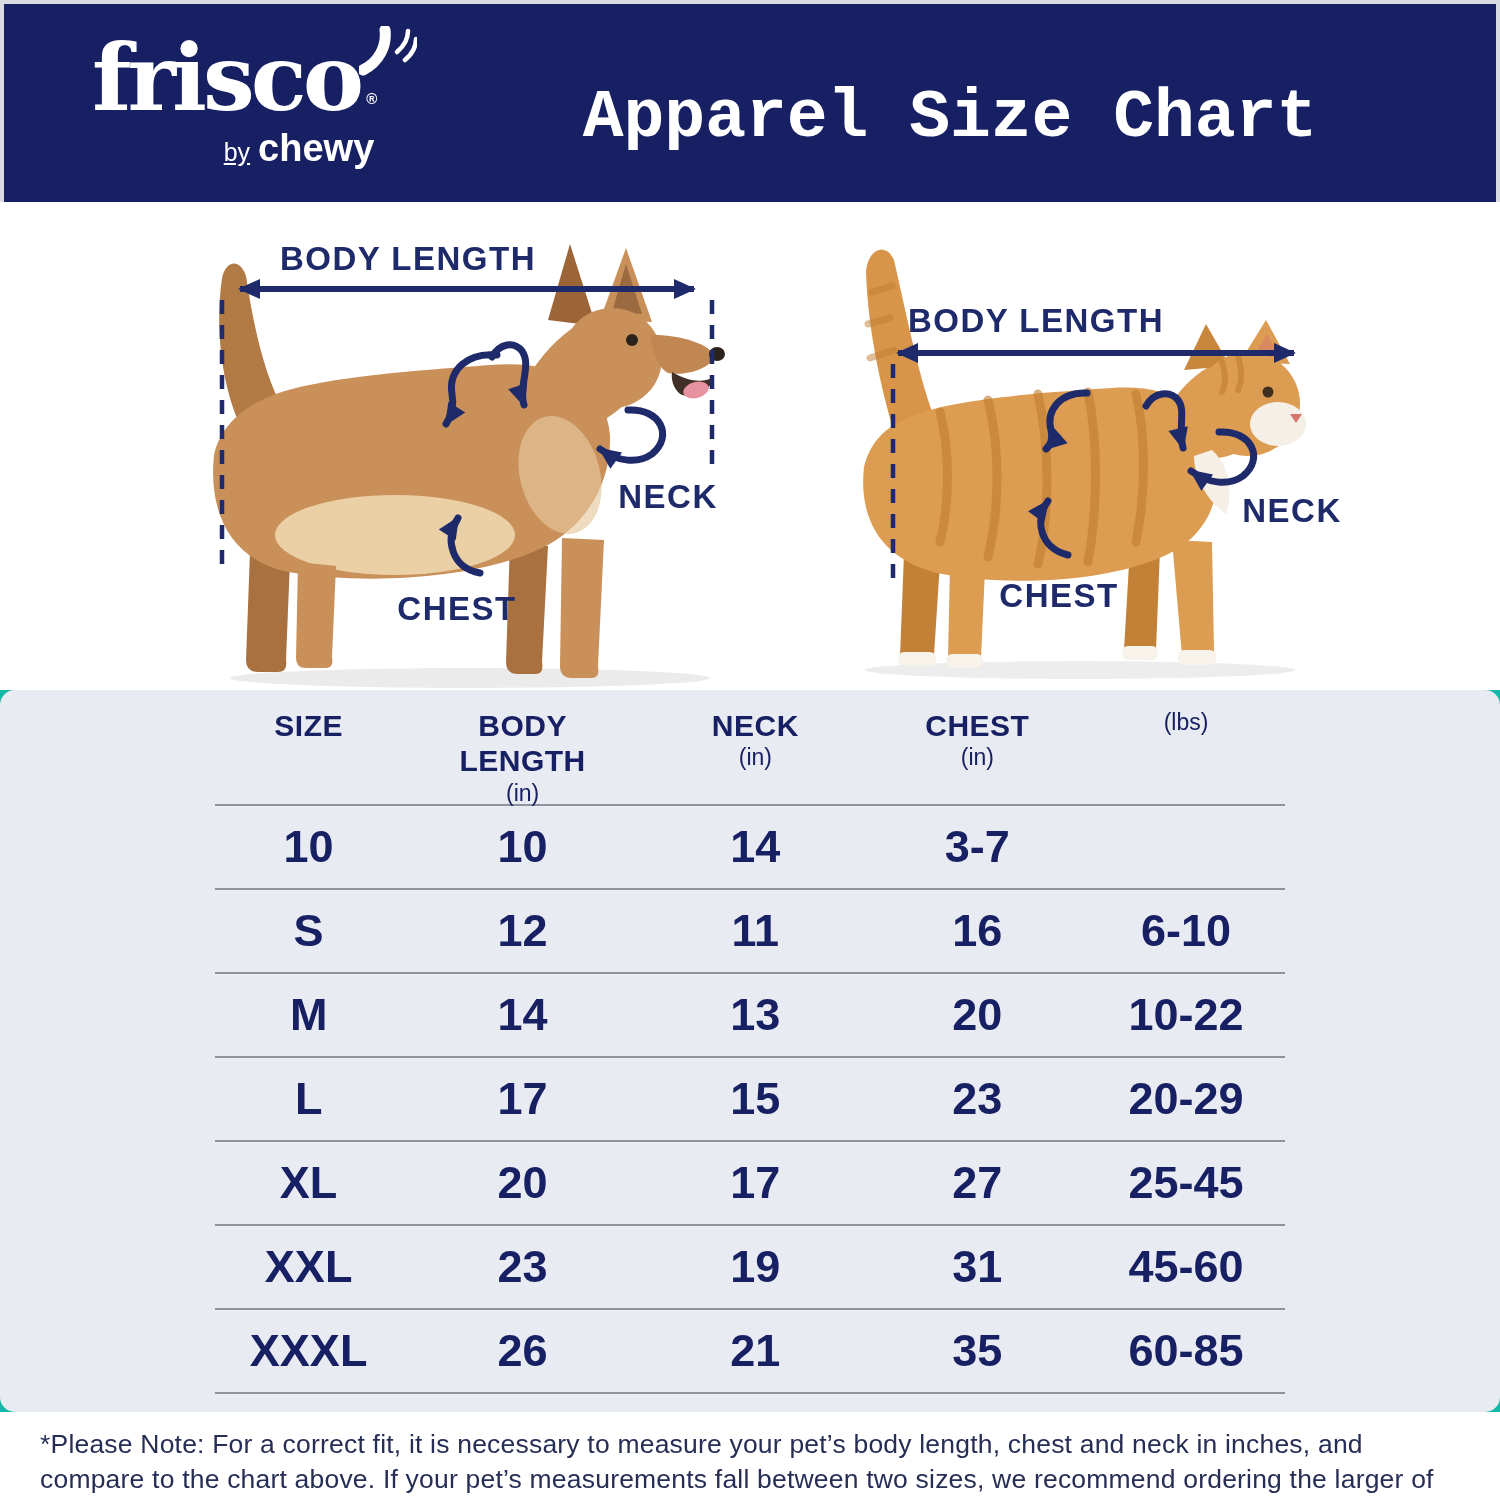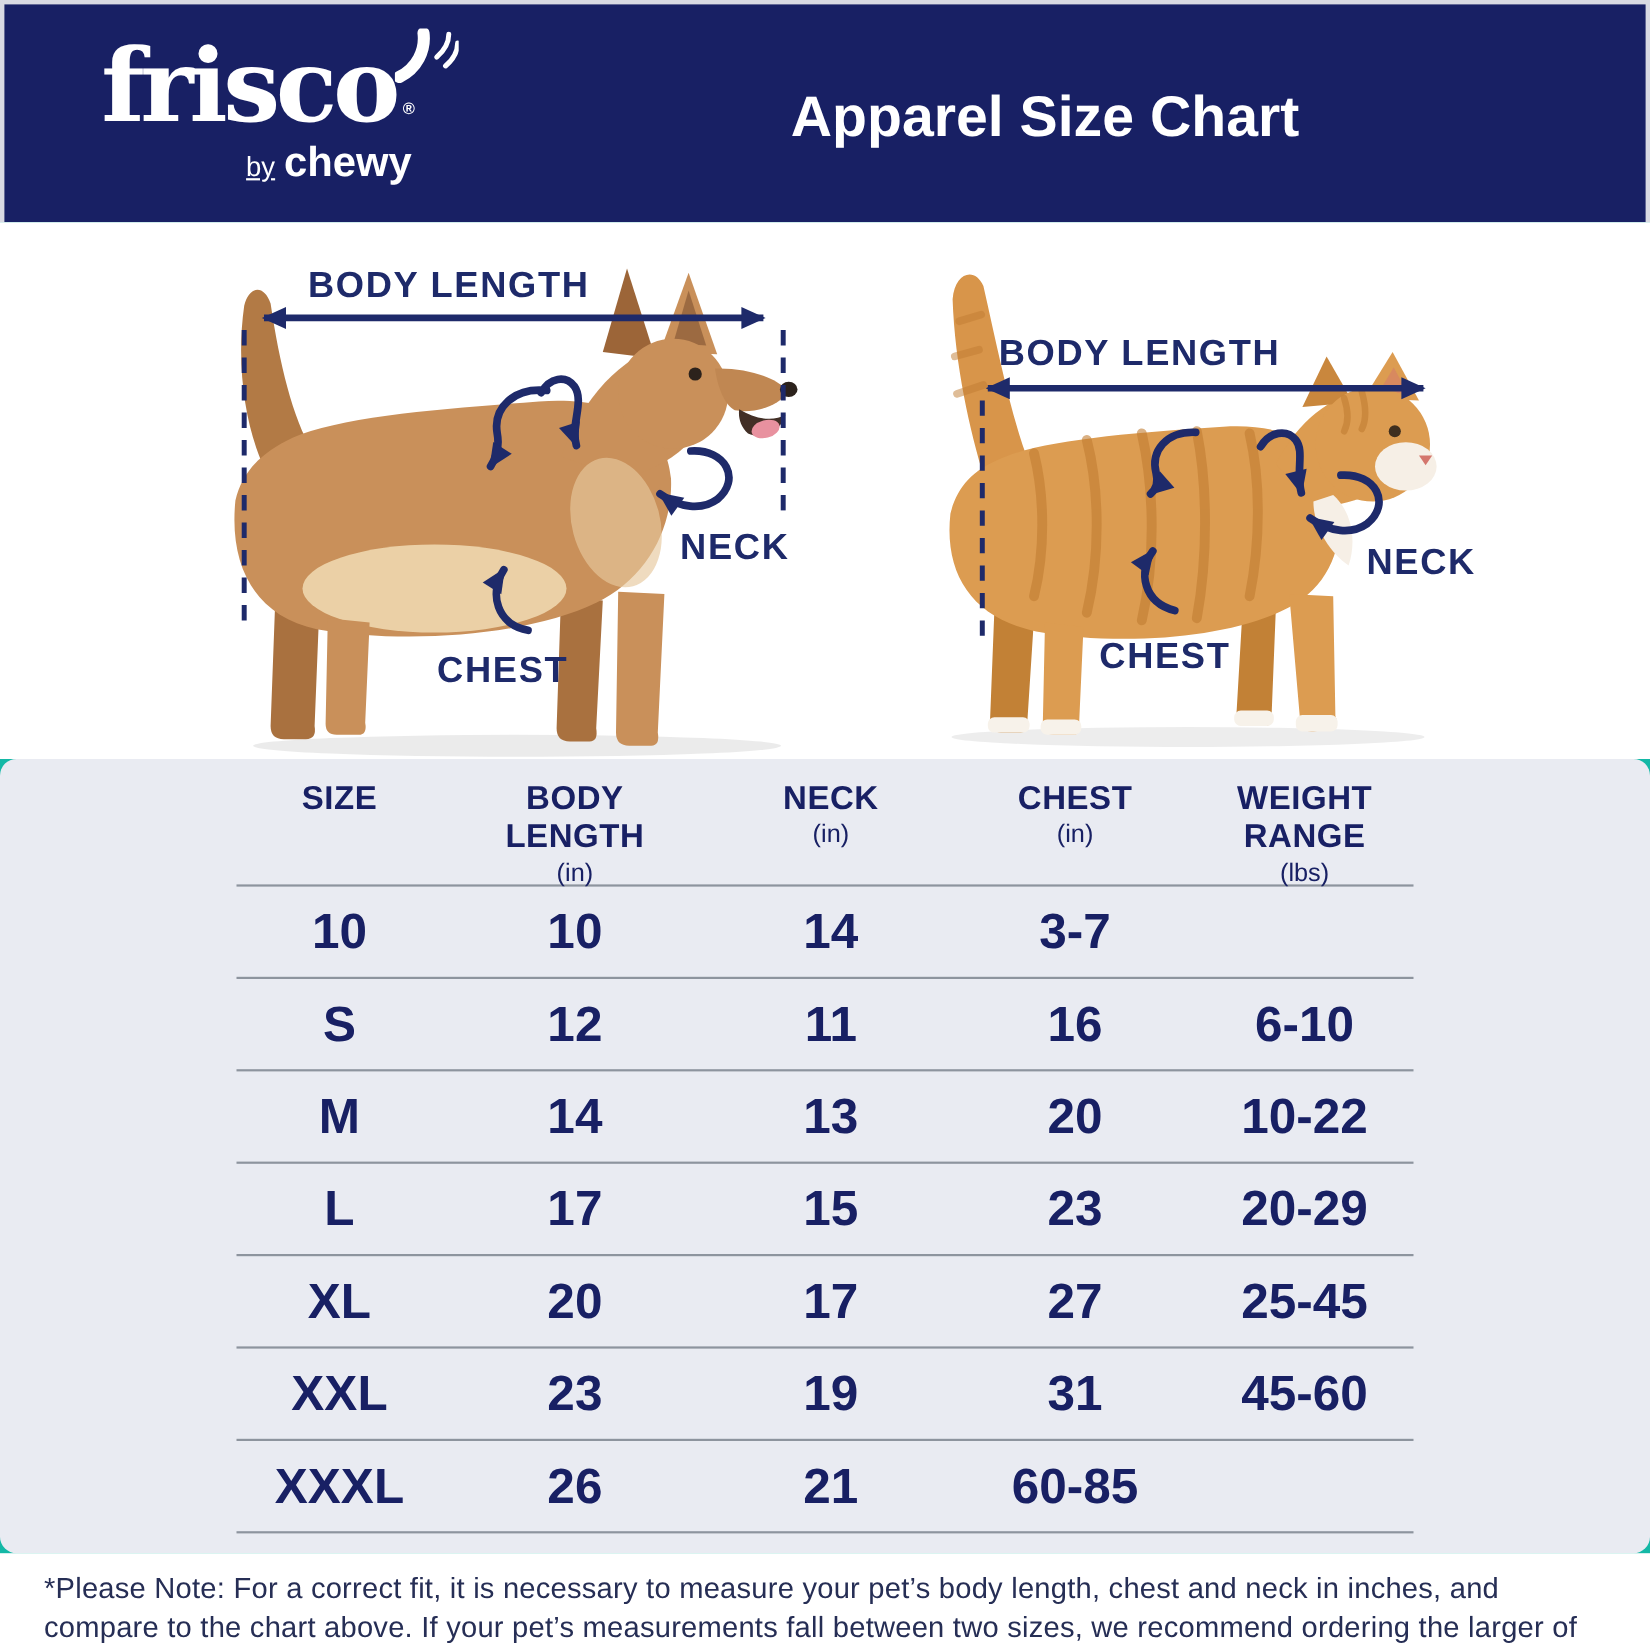--- a/index.html
+++ b/index.html
@@ -19,23 +19,23 @@
        border-top:4px solid #d9dae2;border-left:4px solid #d9dae2;border-right:4px solid #d9dae2;}
   .logo{position:absolute;left:88px;top:26px;width:330px;color:#fff;}
   .logo-word{position:relative;font-family:"DejaVu Serif",serif;font-weight:bold;
              font-size:92px;line-height:1.05;letter-spacing:-4px;display:inline-block;}
   .logo-tail{position:absolute;right:-46px;top:-4px;}
   .logo-reg{font-family:"Liberation Sans",sans-serif;font-size:15px;font-weight:bold;
             letter-spacing:0;vertical-align:baseline;position:relative;top:-6px;left:6px;}
   .logo-by{margin-top:0;text-align:center;transform:translateX(42px);white-space:nowrap;}
   .logo-by .by{font-size:25px;font-weight:normal;margin-right:8px;text-decoration:underline;}
   .logo-by .chewy{font-size:38px;font-weight:bold;letter-spacing:0;}
-  .title{position:absolute;left:410px;right:10px;top:2px;height:202px;
+  .title{position:absolute;left:410px;right:10px;top:12px;height:202px;
          display:flex;align-items:center;justify-content:center;
-         color:#fff;font-size:52px;font-weight:bold;letter-spacing:0;}
+         color:#fff;font-size:68px;font-weight:bold;letter-spacing:0;font-family:Liberation Mono, monospace;}
 
   
   .diagram{position:absolute;left:0;top:202px;width:1500px;height:488px;background:#fff;}
   .animal-svg{position:absolute;}
   .ann-svg{position:absolute;left:0;top:0;width:1500px;height:488px;pointer-events:none;}
   .ann-stroke{stroke:var(--ann);fill:none;}
   .ann-fill{fill:var(--ann);}
   .diag-label{position:absolute;color:var(--ann);font-weight:bold;font-size:33px;
               letter-spacing:1.5px;text-align:center;line-height:1;}
 
@@ -188,21 +188,20 @@
           </div>
           <div class="th">
             <div class="th-label">NECK</div>
             <div class="th-unit">(in)</div>
           </div>
           <div class="th">
             <div class="th-label">CHEST</div>
             <div class="th-unit">(in)</div>
           </div>
           <div class="th">
-            <div class="th-label">WEIGHT RANGE</div>
             <div class="th-unit">(lbs)</div>
           </div>
         </div>
         <div class="t-row">
           <div class="td">10</div>
           <div class="td">10</div>
           <div class="td">14</div>
           <div class="td">3-7</div>
         </div>
         <div class="t-row">
@@ -237,20 +236,21 @@
           <div class="td">XXL</div>
           <div class="td">23</div>
           <div class="td">19</div>
           <div class="td">31</div>
           <div class="td">45-60</div>
         </div>
         <div class="t-row">
           <div class="td">XXXL</div>
           <div class="td">26</div>
           <div class="td">21</div>
+          <div class="td">35</div>
           <div class="td">60-85</div>
         </div>
       </div>
   </section>
 
   <footer class="note">
     <p>*Please Note: For a correct fit, it is necessary to measure your pet’s body length, chest and neck in inches, and compare to the chart above. If your pet’s measurements fall between two sizes, we recommend ordering the larger of the two sizes.</p>
   </footer>
 
 </div>

